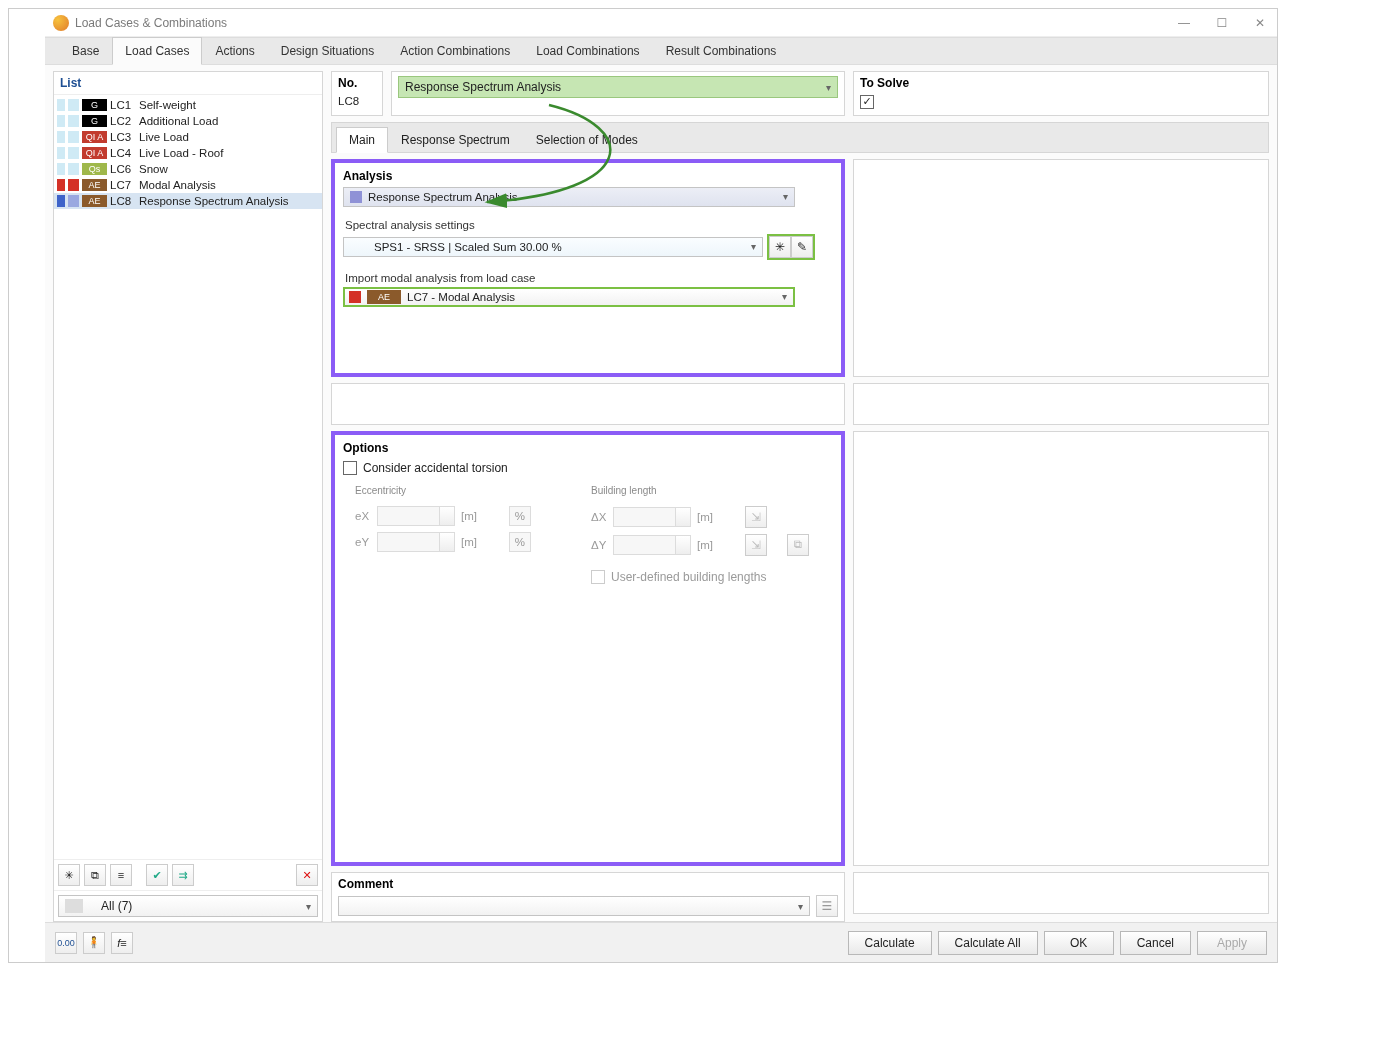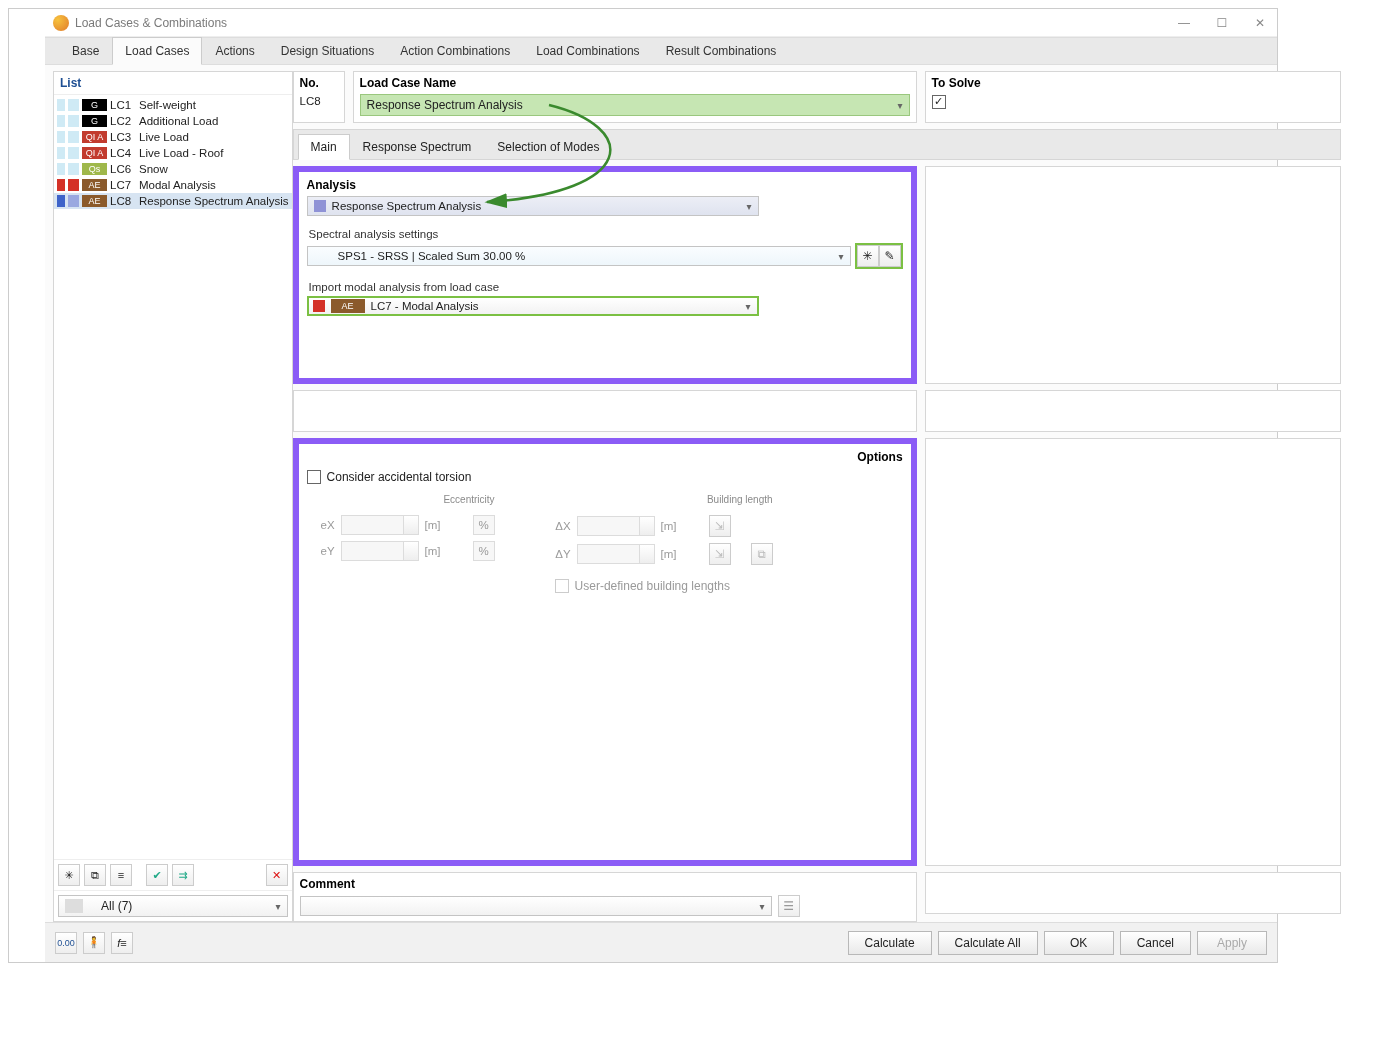--- a/index.html
+++ b/index.html
@@ -6,21 +6,21 @@
   body { margin:0; background:#fff; font-size:12px; color:#222; }
   .window { width:1270px; height:955px; margin:8px; border:1px solid #ccc; background:#fff; display:flex; flex-direction:column; position:relative;padding-left:36px;}
   .titlebar { height:28px; background:#fff; display:flex; align-items:center; padding:0 8px; border-bottom:1px solid #eee;}
   .titlebar .icon { width:16px; height:16px; border-radius:50%; background:radial-gradient(circle at 30% 30%, #f7c23e, #e07b2b); margin-right:6px;}
   .titlebar .title { color:#7a7a7a; font-size:12px; flex:1;}
   .winbtns { display:flex; gap:20px; color:#888;}
   .winbtns span { width:18px; text-align:center; cursor:default;}
   .tabbar { height:28px; background:#e9e9e9; border-top:1px solid #ddd; border-bottom:1px solid #ddd; display:flex; align-items:flex-end; padding-left:14px; gap:0;}
   .tabbar .tab { padding:6px 12px 6px 12px; color:#333; border:1px solid transparent; border-bottom:none; cursor:default; font-size:12px;}
   .tabbar .tab.active { background:#fbfbfb; border:1px solid #ccc; border-bottom:1px solid #fbfbfb; margin-bottom:-1px;}
-  .workarea { flex:1; display:flex; background:#fbfbfb; padding:6px 8px 0px 8px; min-height:0;}
+  .workarea { flex:1; display:flex; background:#fbfbfb; padding:6px 8px 0px 8px; gap:8px; min-height:0;}
   .leftpanel { width:278px; display:flex; flex-direction:column; border:1px solid #d6d6d6; background:#fff; }
   .panel-header { color:#1e4f93; font-weight:600; padding:4px 6px; border-bottom:1px solid #eee; font-size:12px;}
   .lc-list { flex:1; overflow:auto; padding-top:2px;}
   .lc-row { display:flex; align-items:center; height:16px; padding:0 3px; gap:3px; font-size:11.5px; white-space:nowrap;}
   .lc-row.sel { background:#d7e4f2;}
   .sw { height:12px; display:inline-block;}
   .sw.a{width:8px;} .sw.b{width:11px;} .sw.c{width:25px; color:#fff; font-size:9px; text-align:center; line-height:12px;}
   .lc-id { width:26px;}
   .left-tools { display:flex; padding:4px; gap:4px; border-top:1px solid #eee; align-items:center;}
   .tool { width:22px; height:22px; border:1px solid #ccc; background:linear-gradient(#fff,#eee); display:flex; align-items:center; justify-content:center; font-size:11px;}
@@ -38,21 +38,21 @@
   .namebox .combo { background:#c6e6b3; border:1px solid #9ac77e;}
   .solvebox { width:416px;}
   .chk { width:14px; height:14px; border:1px solid #666; display:inline-flex; align-items:center; justify-content:center; font-size:11px; line-height:1; vertical-align:middle;}
   .maintabs { background:#e9e9e9; border:1px solid #d6d6d6; display:flex; align-items:flex-end; padding:4px 4px 0 4px; gap:0;}
   .maintabs .mtab { padding:5px 12px; border:1px solid transparent; border-bottom:none; font-size:12px; cursor:default;}
   .maintabs .mtab.active { background:#fff; border:1px solid #ccc; border-bottom:1px solid #fff; margin-bottom:-1px;}
   .analysis-row { display:flex; gap:8px; }
   .an-left { flex:1; display:flex; flex-direction:column;}
   .an-right { width:416px; background:#fff; border:1px solid #d6d6d6;}
   .an-right.tall{height:218px;} .an-right.gap{height:42px;} .an-right.cmt{height:42px;}
-  .an-box { background:#fff; border:6px solid #8b5cf6; padding:6px 8px 10px 8px;}
+  .an-box { background:#fff; border:4px solid #8b5cf6; padding:6px 8px 10px 8px;}
   .lbl { font-size:11.5px; color:#333; margin:4px 0 3px 2px; display:block;}
   .combo.thin{height:20px; font-size:11.5px;}
   .combo.analysis { background:linear-gradient(#eceef6,#dfe3ef);}
   .combo.spectral { background:linear-gradient(#fafdff,#eef6fb);}
   .combo.import { border:2px solid #7bc043; padding:0;}
   .combo.import .inner{display:flex; align-items:center; height:100%; width:100%; padding:0 4px; gap:6px;}
   .redsq{width:12px;height:12px;background:#d43127;display:inline-block;}
   .aetag{width:34px;height:14px;background:#8b5a2b;color:#fff;font-size:9px;text-align:center;line-height:14px;}
   .iconbtn{width:22px;height:22px;border:1px solid #ccc;background:linear-gradient(#fff,#eee);display:inline-flex;align-items:center;justify-content:center;}
   .hlbtns{display:inline-flex; border:2px solid #7bc043; margin-left:4px;}
@@ -177,21 +177,20 @@
       </div>
     </div>
 
     <div class="rightpanel">
       <div class="row1">
         <div class="fieldbox nobox">
           <span class="fb-label">No.</span>
           <span style="font-size:11.5px;">LC8</span>
         </div>
         <div class="fieldbox namebox" style="position:relative;">
-          <span class="fb-label">Load Case Name</span>
           <div class="combo">
             <span>Response Spectrum Analysis</span>
             <span class="chev">▾</span>
           </div>
         </div>
         <div class="fieldbox solvebox">
           <span class="fb-label">To Solve</span>
           <span class="chk">✓</span>
         </div>
       </div>
@@ -206,21 +205,21 @@
         <div class="an-left">
           <div class="an-box" style="height:218px; position:relative;">
             <span class="fb-label">Analysis</span>
             <div class="combo thin analysis" style="width:452px;">
               <span class="anasw"></span>
               <span>Response Spectrum Analysis</span>
               <span class="chev">▾</span>
             </div>
             <span class="lbl" style="margin-top:12px;">Spectral analysis settings</span>
             <div style="display:flex; align-items:center;">
-              <div class="combo thin spectral" style="width:544px;">
+              <div class="combo thin spectral" style="width:420px;">
                 <span style="width:24px;"></span>
                 <span>SPS1 - SRSS | Scaled Sum 30.00 %</span>
                 <span class="chev">▾</span>
               </div>
               <div class="hlbtns">
                 <div class="iconbtn">✳</div>
                 <div class="iconbtn">✎</div>
               </div>
             </div>
             <span class="lbl" style="margin-top:12px;">Import modal analysis from load case</span>
@@ -235,21 +234,21 @@
           </div>
         </div>
         <div class="an-right tall"></div>
       </div>
 
       <div class="gaprow">
         <div class="gapbox"></div>
         <div class="an-right gap"></div>
       </div>
 
-      <div class="analysis-row" style="flex:1; min-height:0;text-align:right;">
+      <div class="analysis-row" style="flex:1; min-height:0;">
         <div class="an-left">
           <div class="an-box" style="flex:1;">
             <span class="fb-label">Options</span>
             <div style="display:flex; align-items:center; gap:6px; margin-top:6px;">
               <span class="chk"></span>
               <span>Consider accidental torsion</span>
             </div>
             <div class="options-grid">
               <div class="og-col">
                 <span class="hdr">Eccentricity</span>

